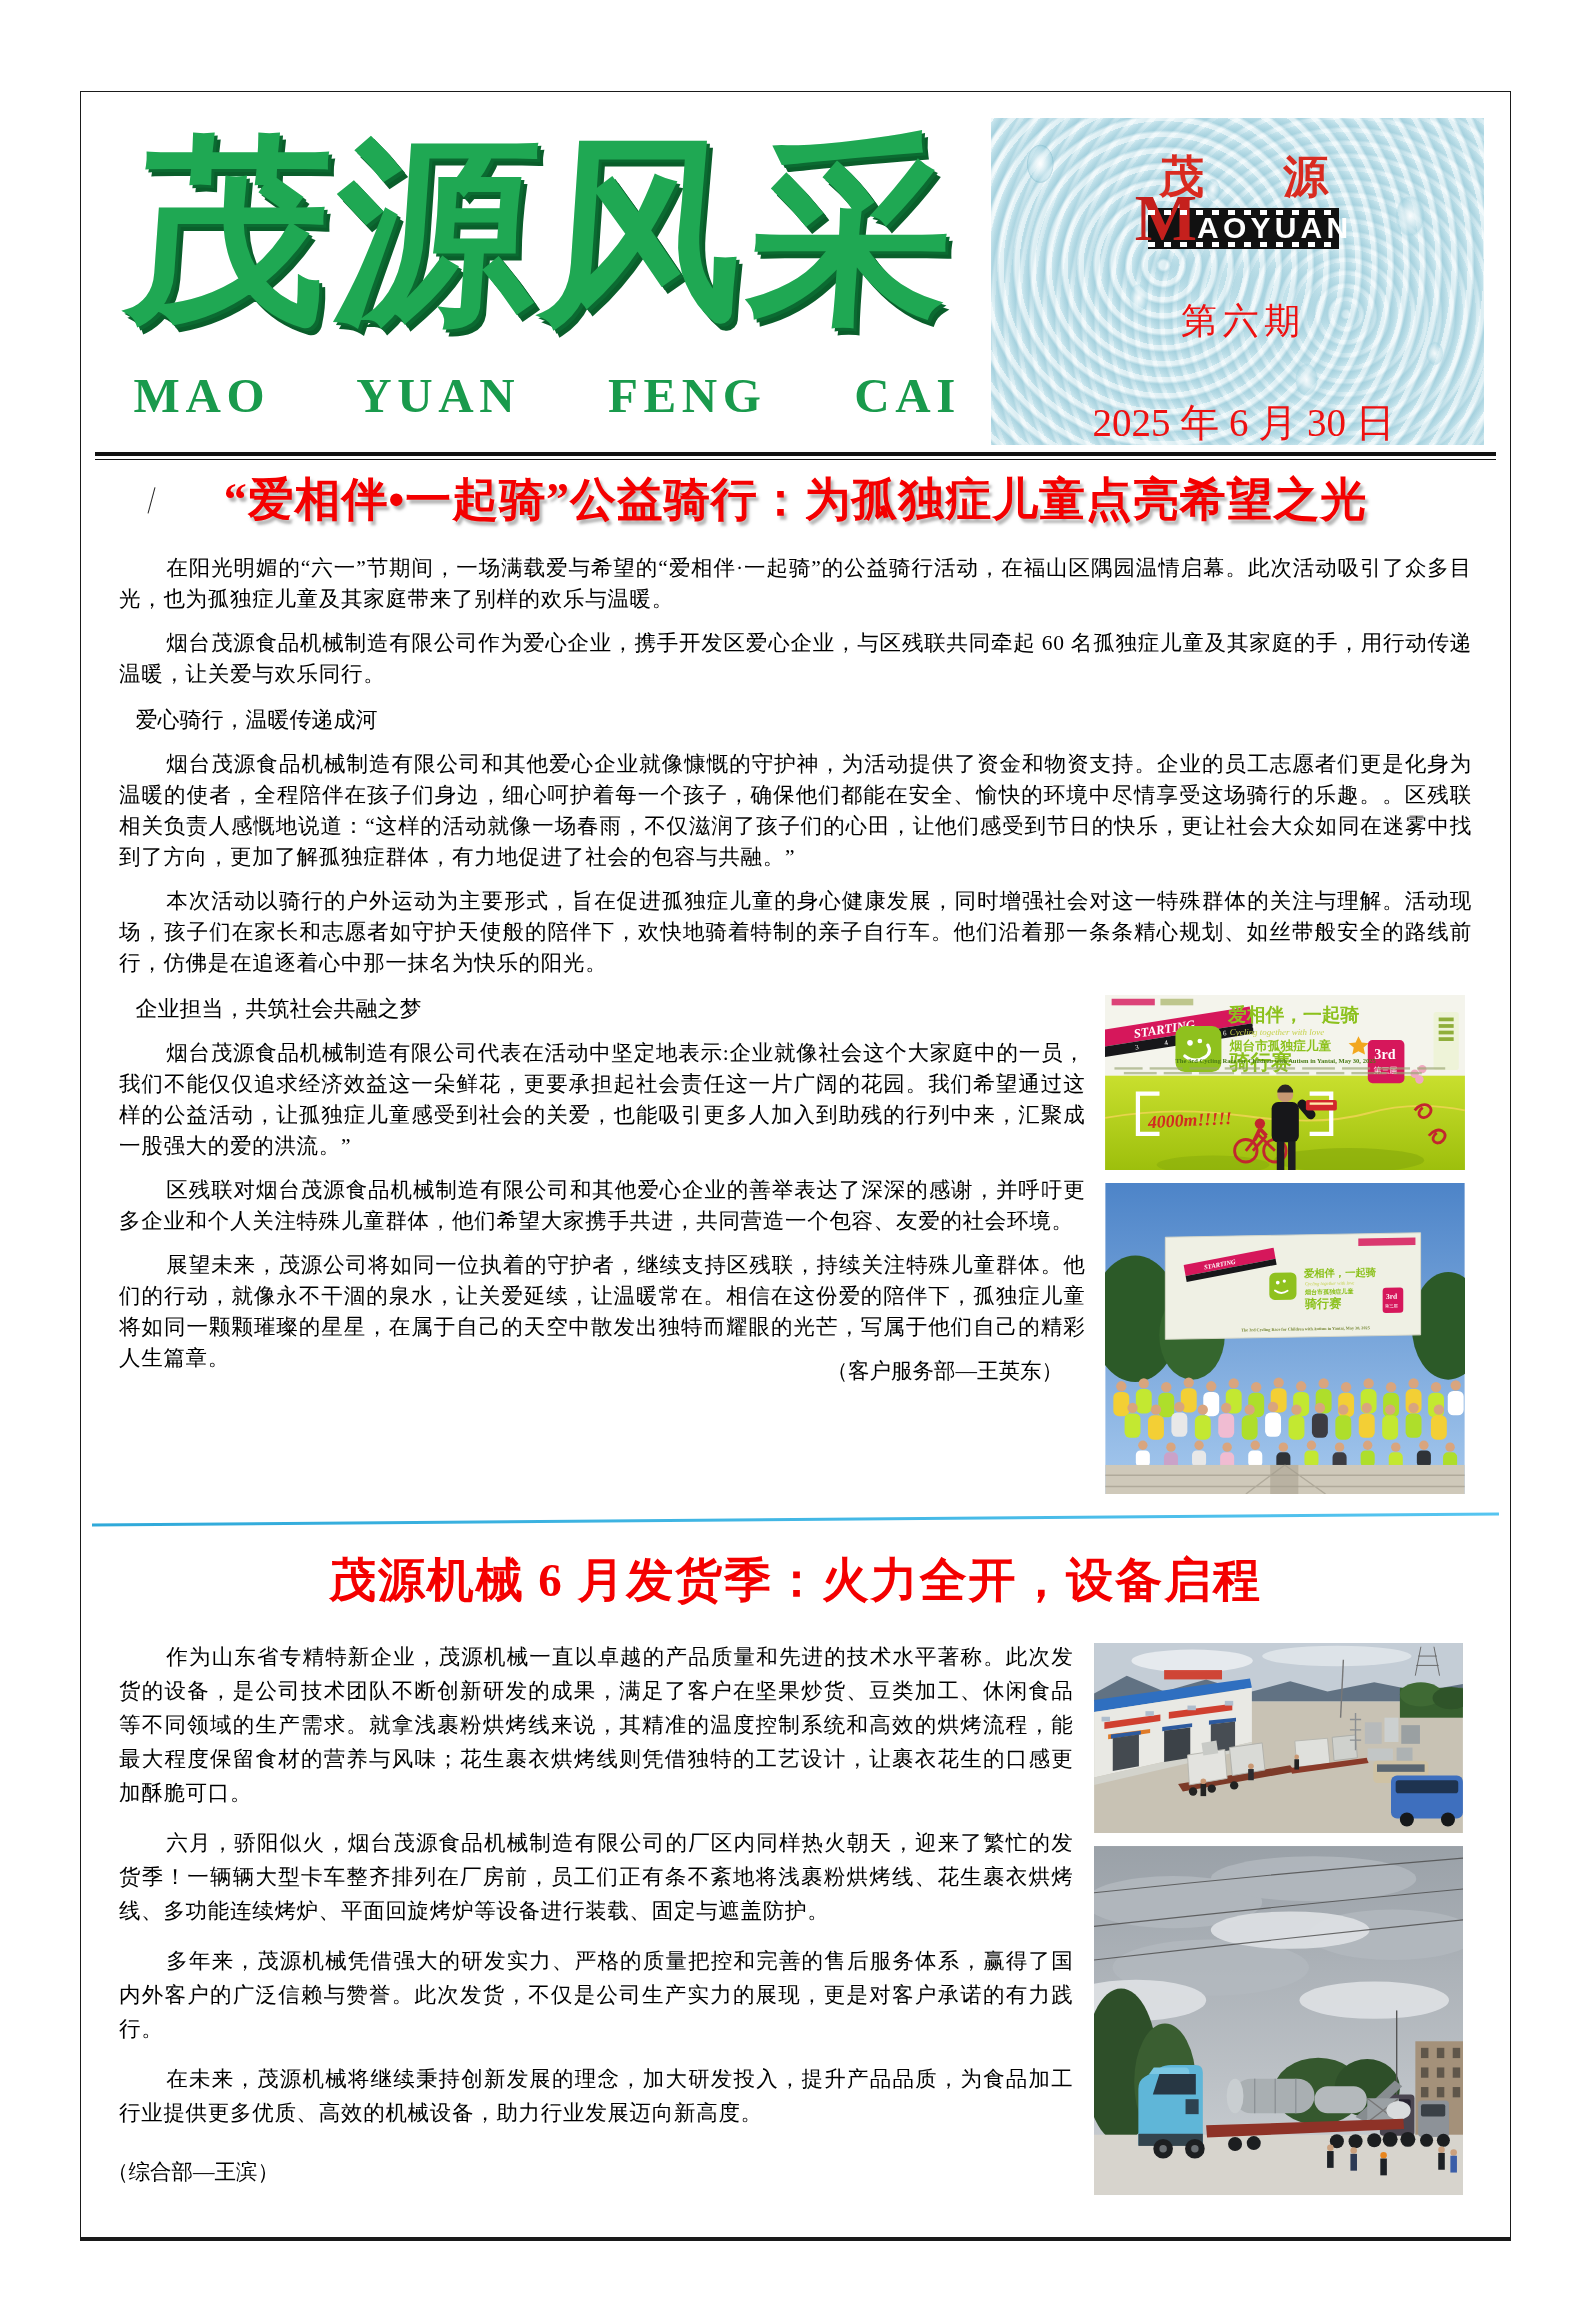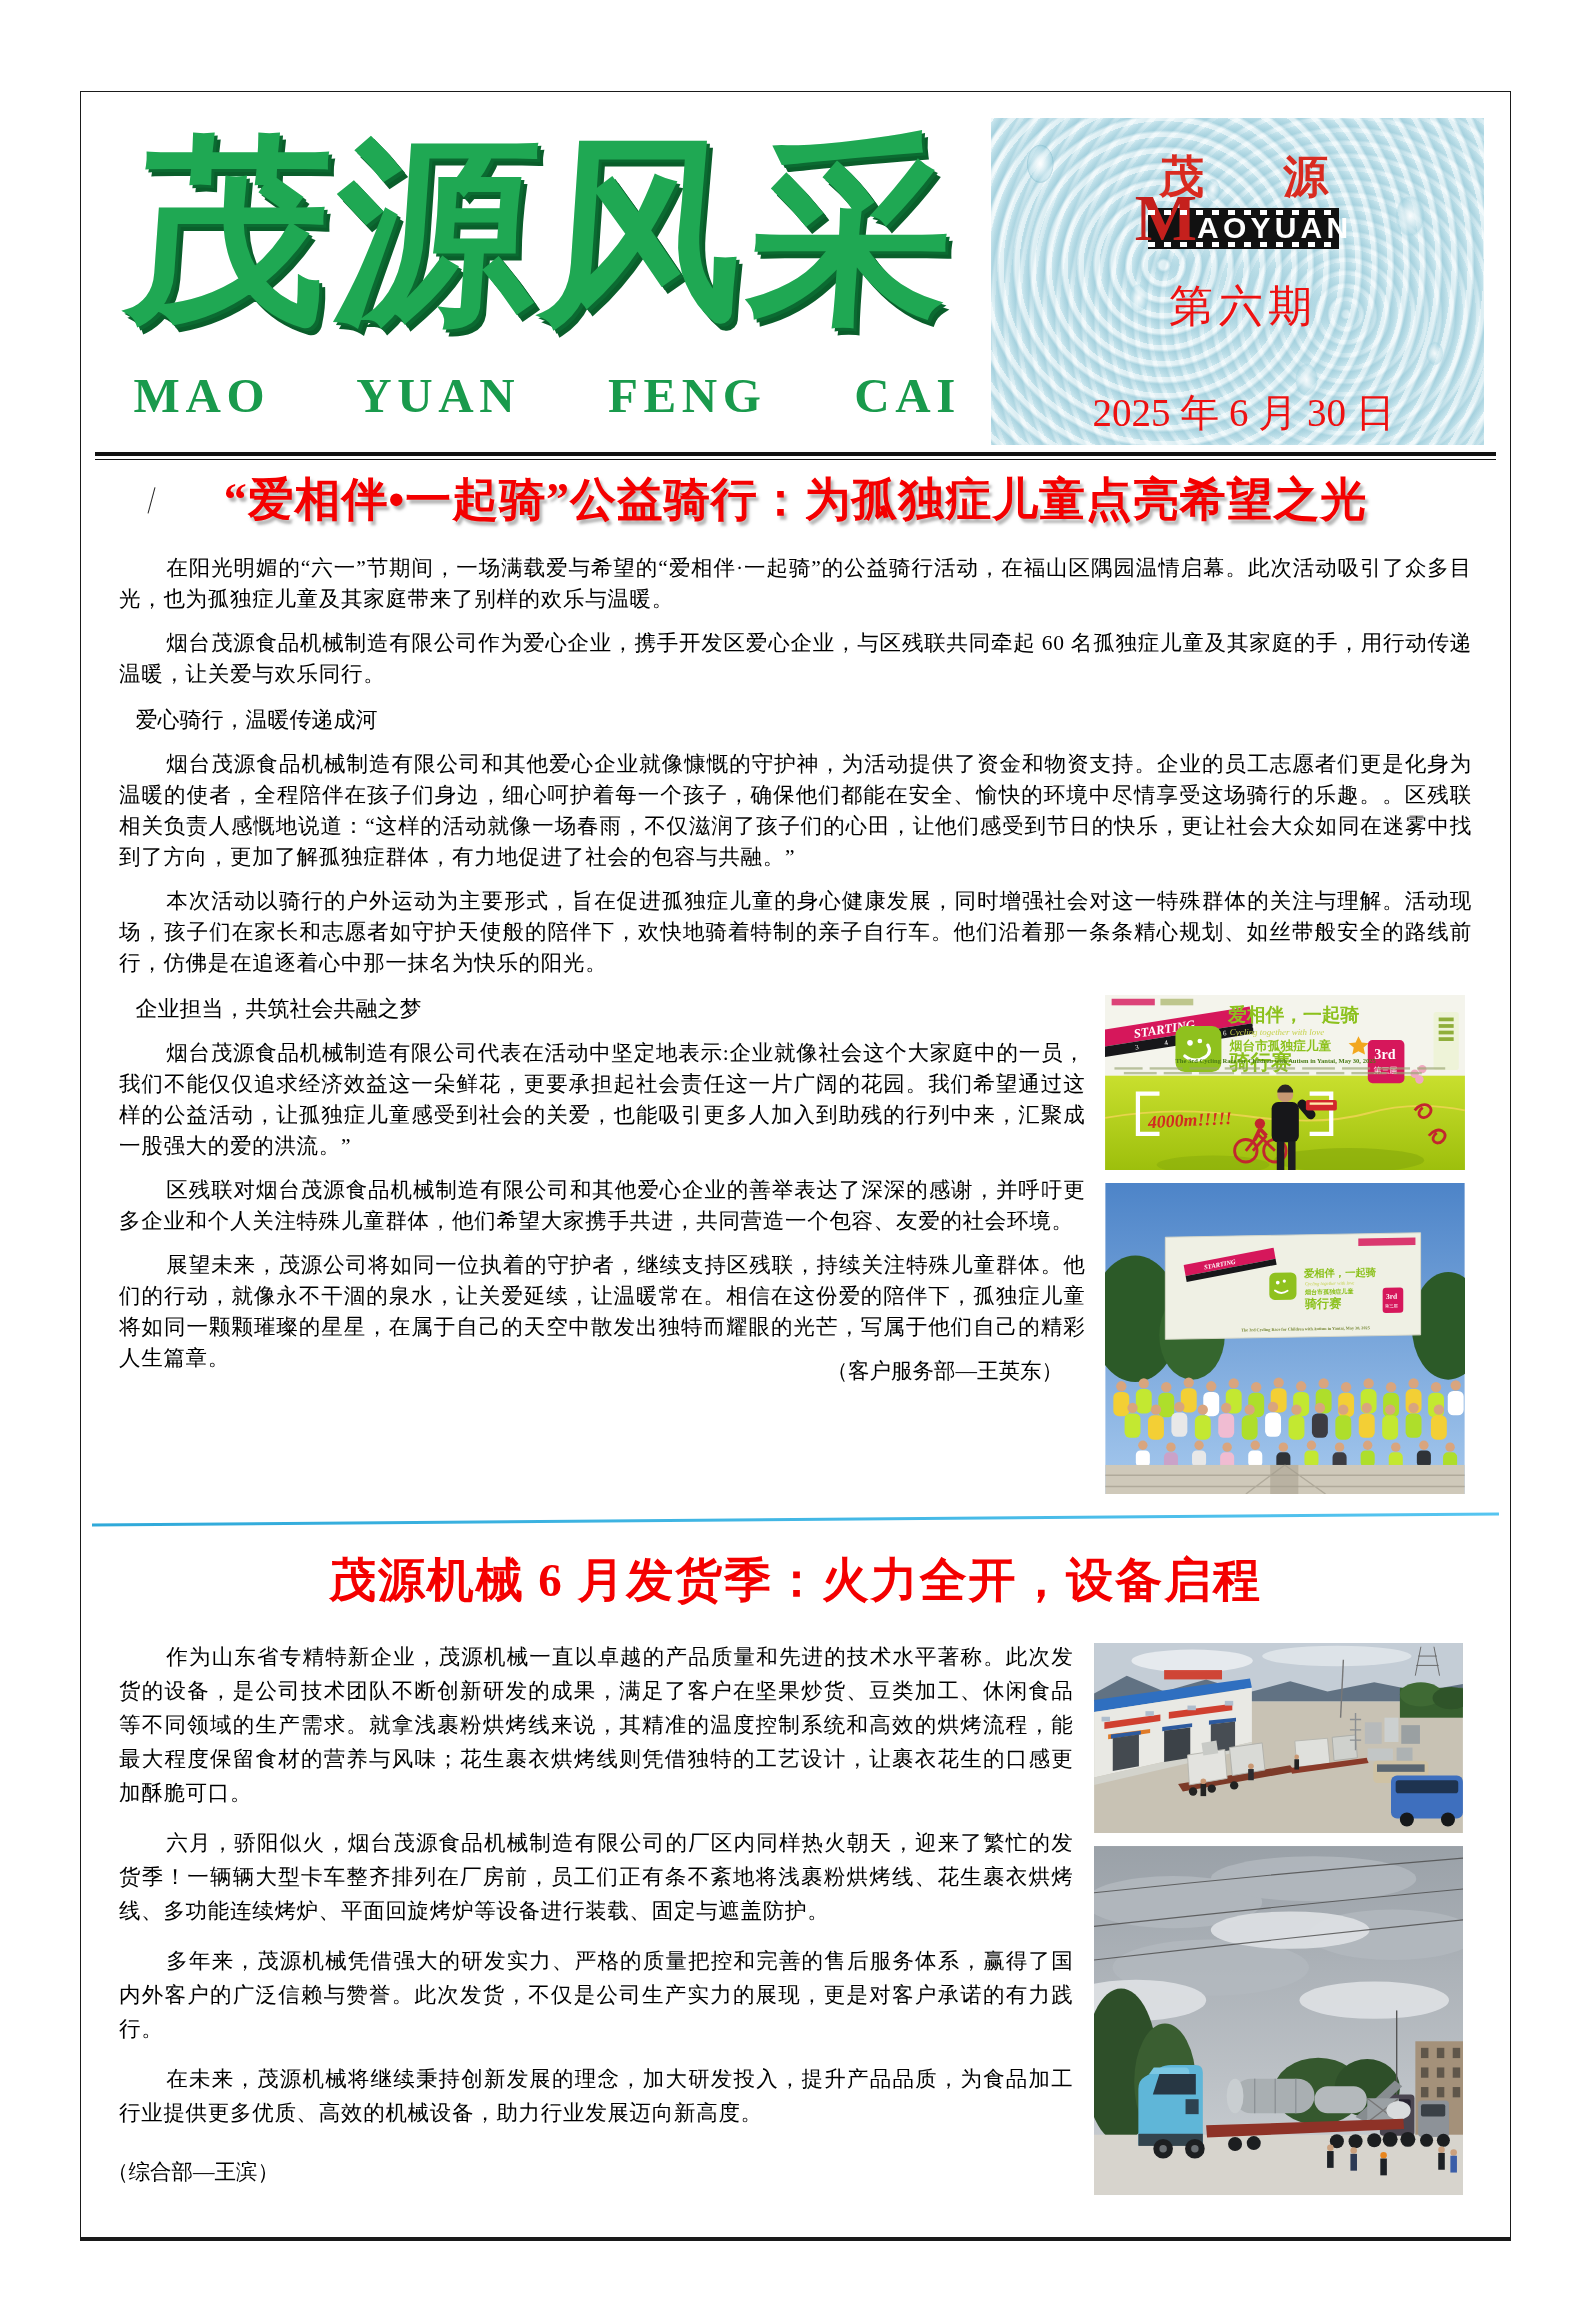--- a/index.html
+++ b/index.html
@@ -31,21 +31,21 @@
                repeating-radial-gradient(circle at 72% 60%, rgba(255,255,255,.4) 0 3.3px, rgba(150,200,215,.4) 5.6px, rgba(207,233,240,0) 13px); padding-left: 12px;}
   .logo-cn{font-size:45px;font-weight:bold;color:#d92a20;letter-spacing:34px;padding-left:34px;}
   .logo-strip{position:relative;margin:0.9px auto 0;width:191px;height:41px;background:#111;
               display:flex;align-items:center;justify-content:center;}
   .logo-strip::before,.logo-strip::after{content:"";position:absolute;left:0;right:0;height:5.1px;
               background-image:repeating-linear-gradient(90deg,#fff 0 7px,transparent 7px 16px);}
   .logo-strip::before{top:2.3px}.logo-strip::after{bottom:2.3px}
   .logo-m{font-size:66px;font-weight:bold;color:#c5201d;margin-top:-21.5px;line-height:1;}
   .logo-rest{font-size:30px;font-weight:bold;color:#fff;letter-spacing:4.2px;line-height:1;
              font-family:"Liberation Sans",sans-serif;}
-  .issue{margin-top:28px;font-size:44px;color:#ee1111;letter-spacing:5.6px;}
+  .issue{margin-top:48px;font-size:36px;color:#ee1111;letter-spacing:5.6px;}
   .date{margin-top:50px;font-size:39px;color:#ee1111;}
 
   
   .rule-double{margin:6.5px -11.7px 0;border-top:4.7px solid #111;height:3.7px;border-bottom:1.9px solid #111;}
   .tick{position:absolute;left:70px;top:395px;width:1.4px;height:27px;background:#222;transform:rotate(15deg);}
 
   
   .art-title{font-size:46px;line-height:1.15;text-align:center;color:#f40000;font-weight:bold;
              margin:14px 0 26px;letter-spacing:0.9px;text-shadow:2.8px 3.7px 2.8px rgba(110,110,110,.5);}
   .article p{font-size:21.5px;line-height:31px;margin:0 12px 13px;text-indent:2.2em;

